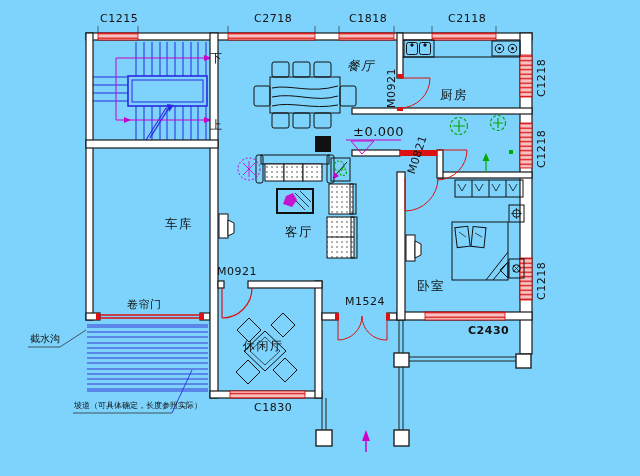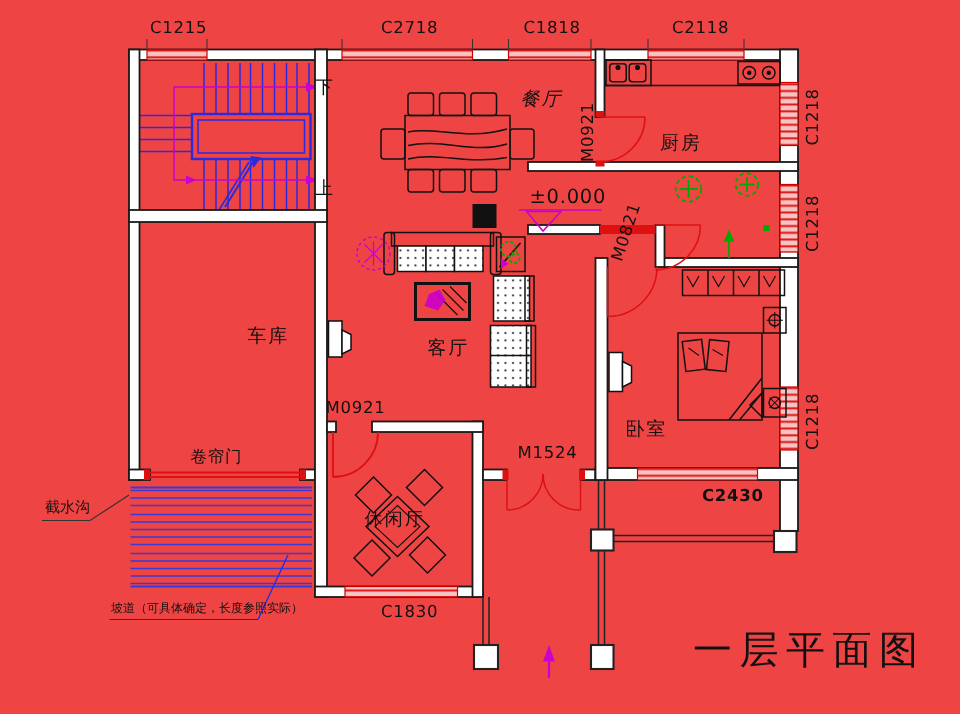--- a/index.html
+++ b/index.html
@@ -1,16 +1,16 @@
 <!DOCTYPE html>
 <html><head>
 <meta charset="utf-8">
 <style>
   html,body{margin:0;padding:0;background:#fff;}
-  #plan{position:relative;width:640px;height:476px;background:#ef4444;overflow:hidden;
+  #plan{position:relative;width:640px;height:476px;background:#7dd3fc;overflow:hidden;
         font-family:"DejaVu Sans",sans-serif;}
   #plan svg{position:absolute;left:0;top:0;}
   .lbl{position:absolute;color:#111;white-space:nowrap;font-family:"DejaVu Sans",sans-serif;
        font-size:11px;line-height:1;letter-spacing:0.5px;}
   .room{font-size:12.5px;letter-spacing:1.5px;}
   .rot90{transform:rotate(-90deg);transform-origin:0 0;}
   .rot72{transform:rotate(-72deg);transform-origin:0 0;}
   .small{font-size:8px;letter-spacing:0;}
   .tiny{font-size:10px;letter-spacing:0;font-family:Liberation Serif, serif;}
   .title{font-size:26px;letter-spacing:5px;font-weight:500;}
@@ -271,15 +271,14 @@
 <div class="lbl room" style="left:243px;top:341px;font-size:12px;font-family:Liberation Mono, monospace;">休闲厅</div>
 
 <div class="lbl" style="left:210px;top:52px;font-size:12px;">下</div>
 <div class="lbl" style="left:210px;top:119px;font-size:12px;">上</div>
 
 <div class="lbl" style="left:353px;top:125px;font-size:13px;">±0.000</div>
 
 <div class="lbl tiny" style="left:30px;top:334px;">截水沟</div>
 <div class="lbl small" style="left:74px;top:402px;">坡道（可具体确定，长度参照实际）</div>
 
-<div class="lbl title" style="left:462px;top:421px;">一层平面图</div>
 
 </div>
 
 </body></html>

